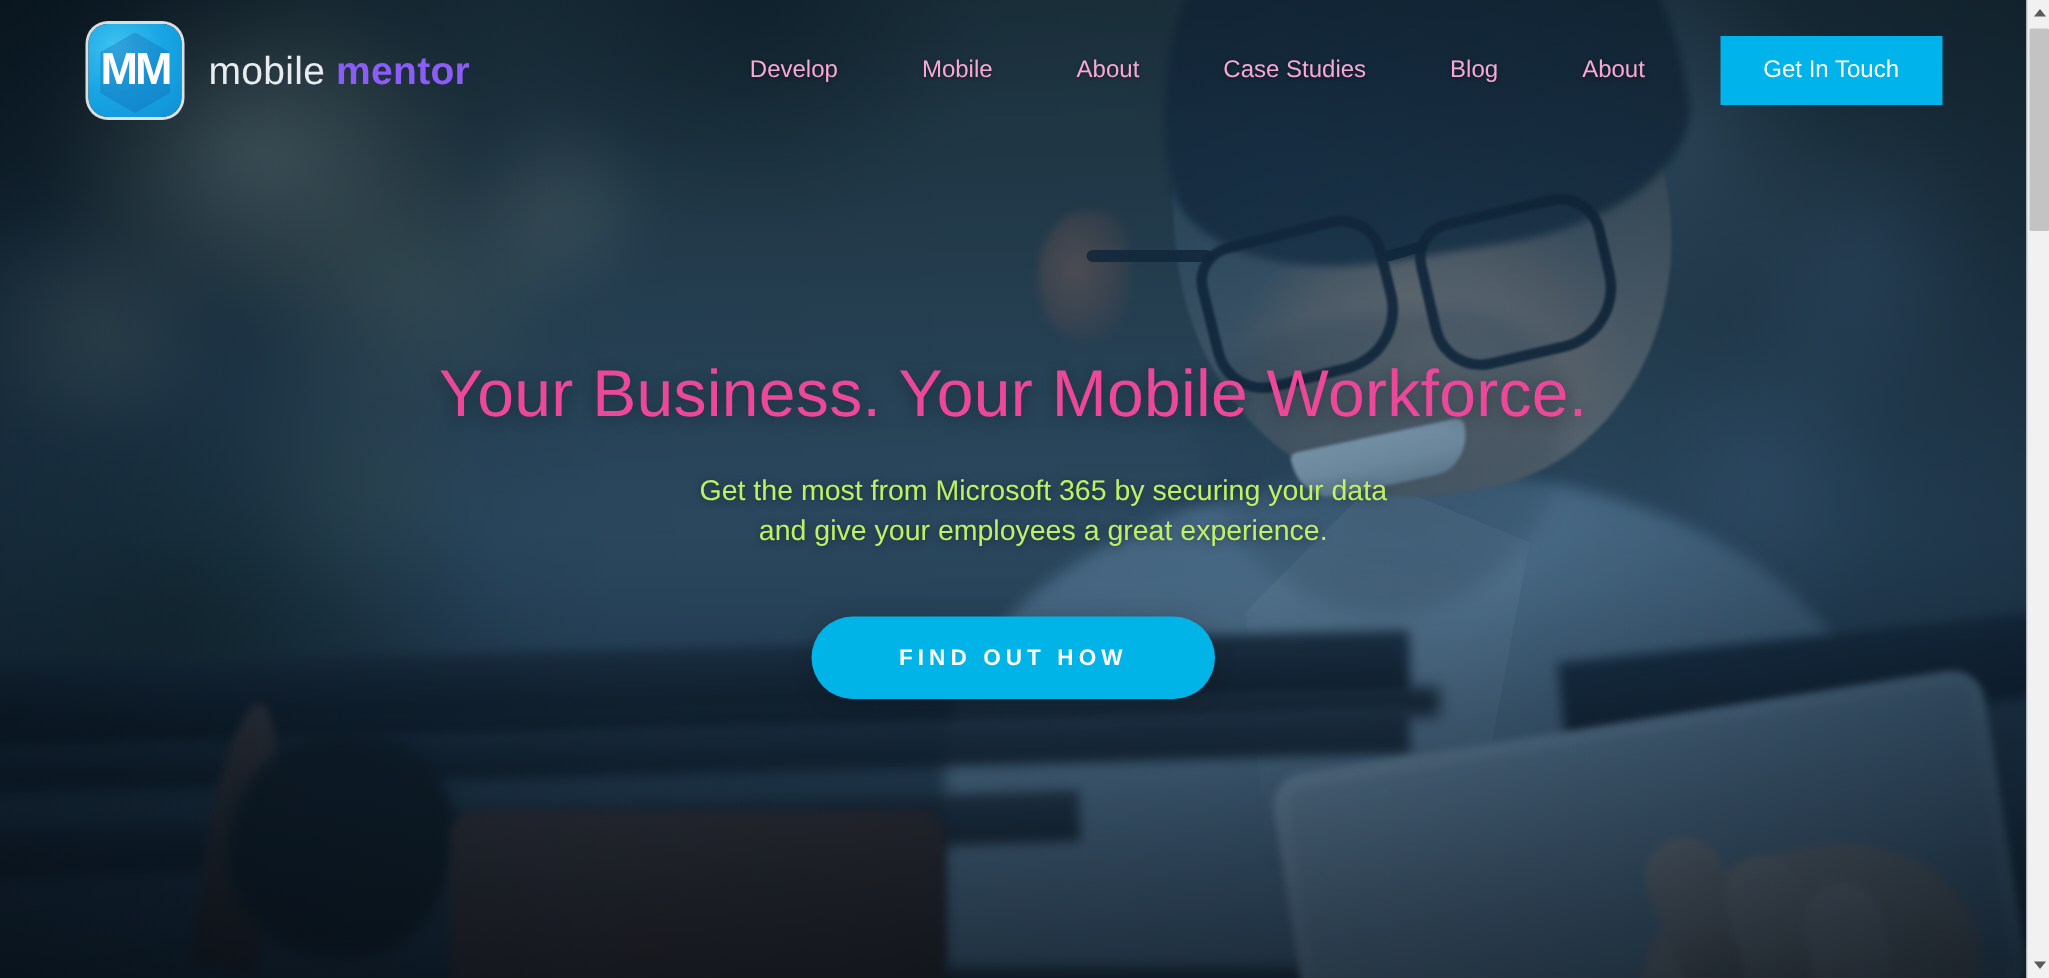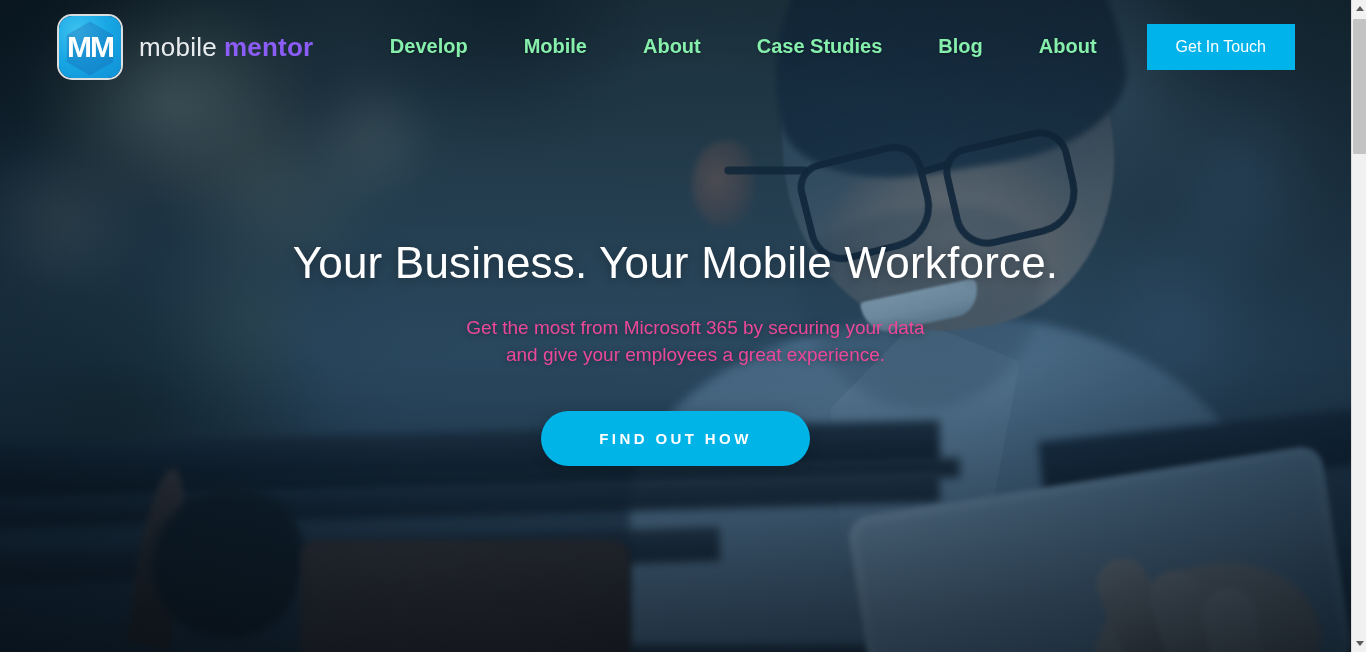--- a/index.html
+++ b/index.html
@@ -281,23 +281,23 @@
   }
   .logo-word { font-size:26px; line-height:1; white-space:nowrap; }
   .logo-word .thin { color:#e9ecee; font-weight:400; letter-spacing:.2px; }
   .logo-word .bold { color:#8b5cf6; font-weight:bold; letter-spacing:.2px; }
 
   .nav {
     margin-left:auto;
     display:flex; align-items:center; gap:0;
   }
   .nav-item {
-    color:#86efac;
-    font-size:20px;
-    font-weight:700;
+    color:#f9a8d4;
+    font-size:16px;
+    font-weight:400;
     padding:0 28px;
     white-space:nowrap;
     cursor:pointer;
     text-shadow:0 1px 3px rgba(0,0,0,.35);
   }
   .btn-contact {
     margin-left:22px;
     background:#00b3ea;
     color:#ffffff;
     font-size:16px;
@@ -309,31 +309,31 @@
   }
 
   
   .hero-copy {
     position:absolute;
     left:0; right:0; top:238px;
     text-align:center;
     z-index:15;
   }
   .headline {
-    color:#ffffff;
+    color:#ec4899;
     font-weight:300;
     font-size:44px;
     line-height:49px;
     letter-spacing:.2px;
     text-shadow:0 2px 10px rgba(0,0,0,.30);
   }
   .headline .line { display:block; }
   .subline {
     margin-top:27px;
-    color:#ec4899;
+    color:#bef264;
     font-size:19px;
     font-weight:300;
     line-height:27px;
     text-shadow:0 1px 6px rgba(0,0,0,.35);
     margin-left:40px;
   }
   .subline .line { display:block; }
   .btn-cta {
     margin-top:43px;
     display:inline-block;

